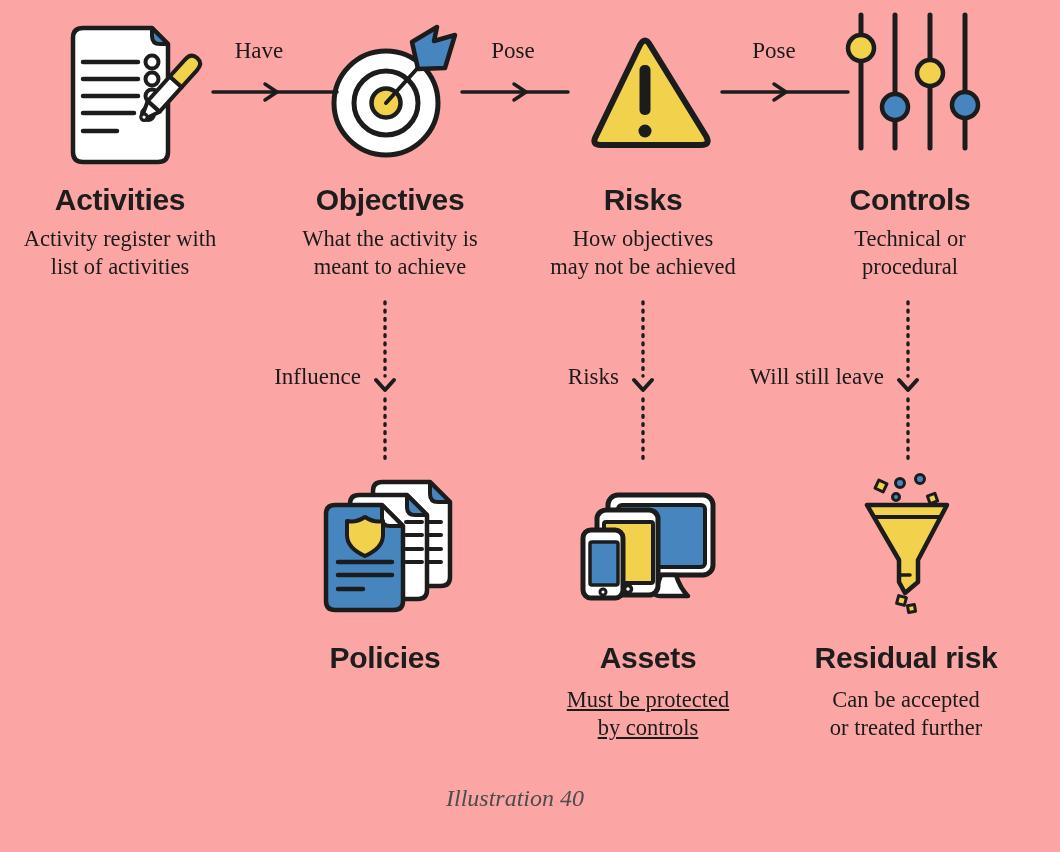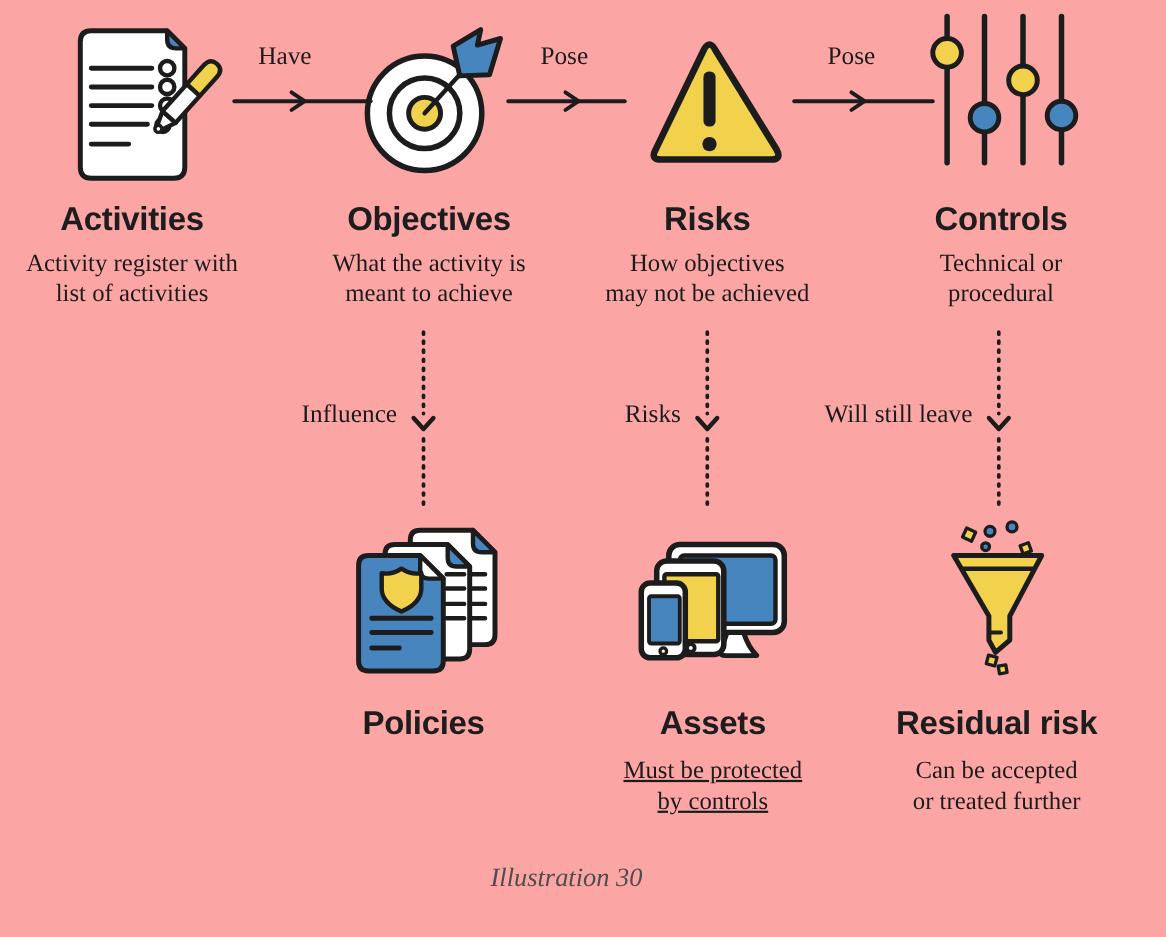--- a/index.html
+++ b/index.html
@@ -201,15 +201,15 @@
   <div class="abs node-title" style="left:245px;top:641px;width:280px;">Policies</div>
 
   <div class="abs node-title" style="left:508px;top:641px;width:280px;">Assets</div>
   <div class="abs node-desc" style="left:508px;top:686px;width:280px;text-decoration:underline;">Must be protected
 by controls</div>
 
   <div class="abs node-title" style="left:766px;top:641px;width:280px;">Residual risk</div>
   <div class="abs node-desc" style="left:766px;top:686px;width:280px;">Can be accepted
 or treated further</div>
 
-  <div class="abs caption" style="left:365px;top:785px;width:300px;">Illustration 30</div>
+  <div class="abs caption" style="left:365px;top:785px;width:300px;">Illustration 40</div>
 
 </div>
 
 </body></html>

